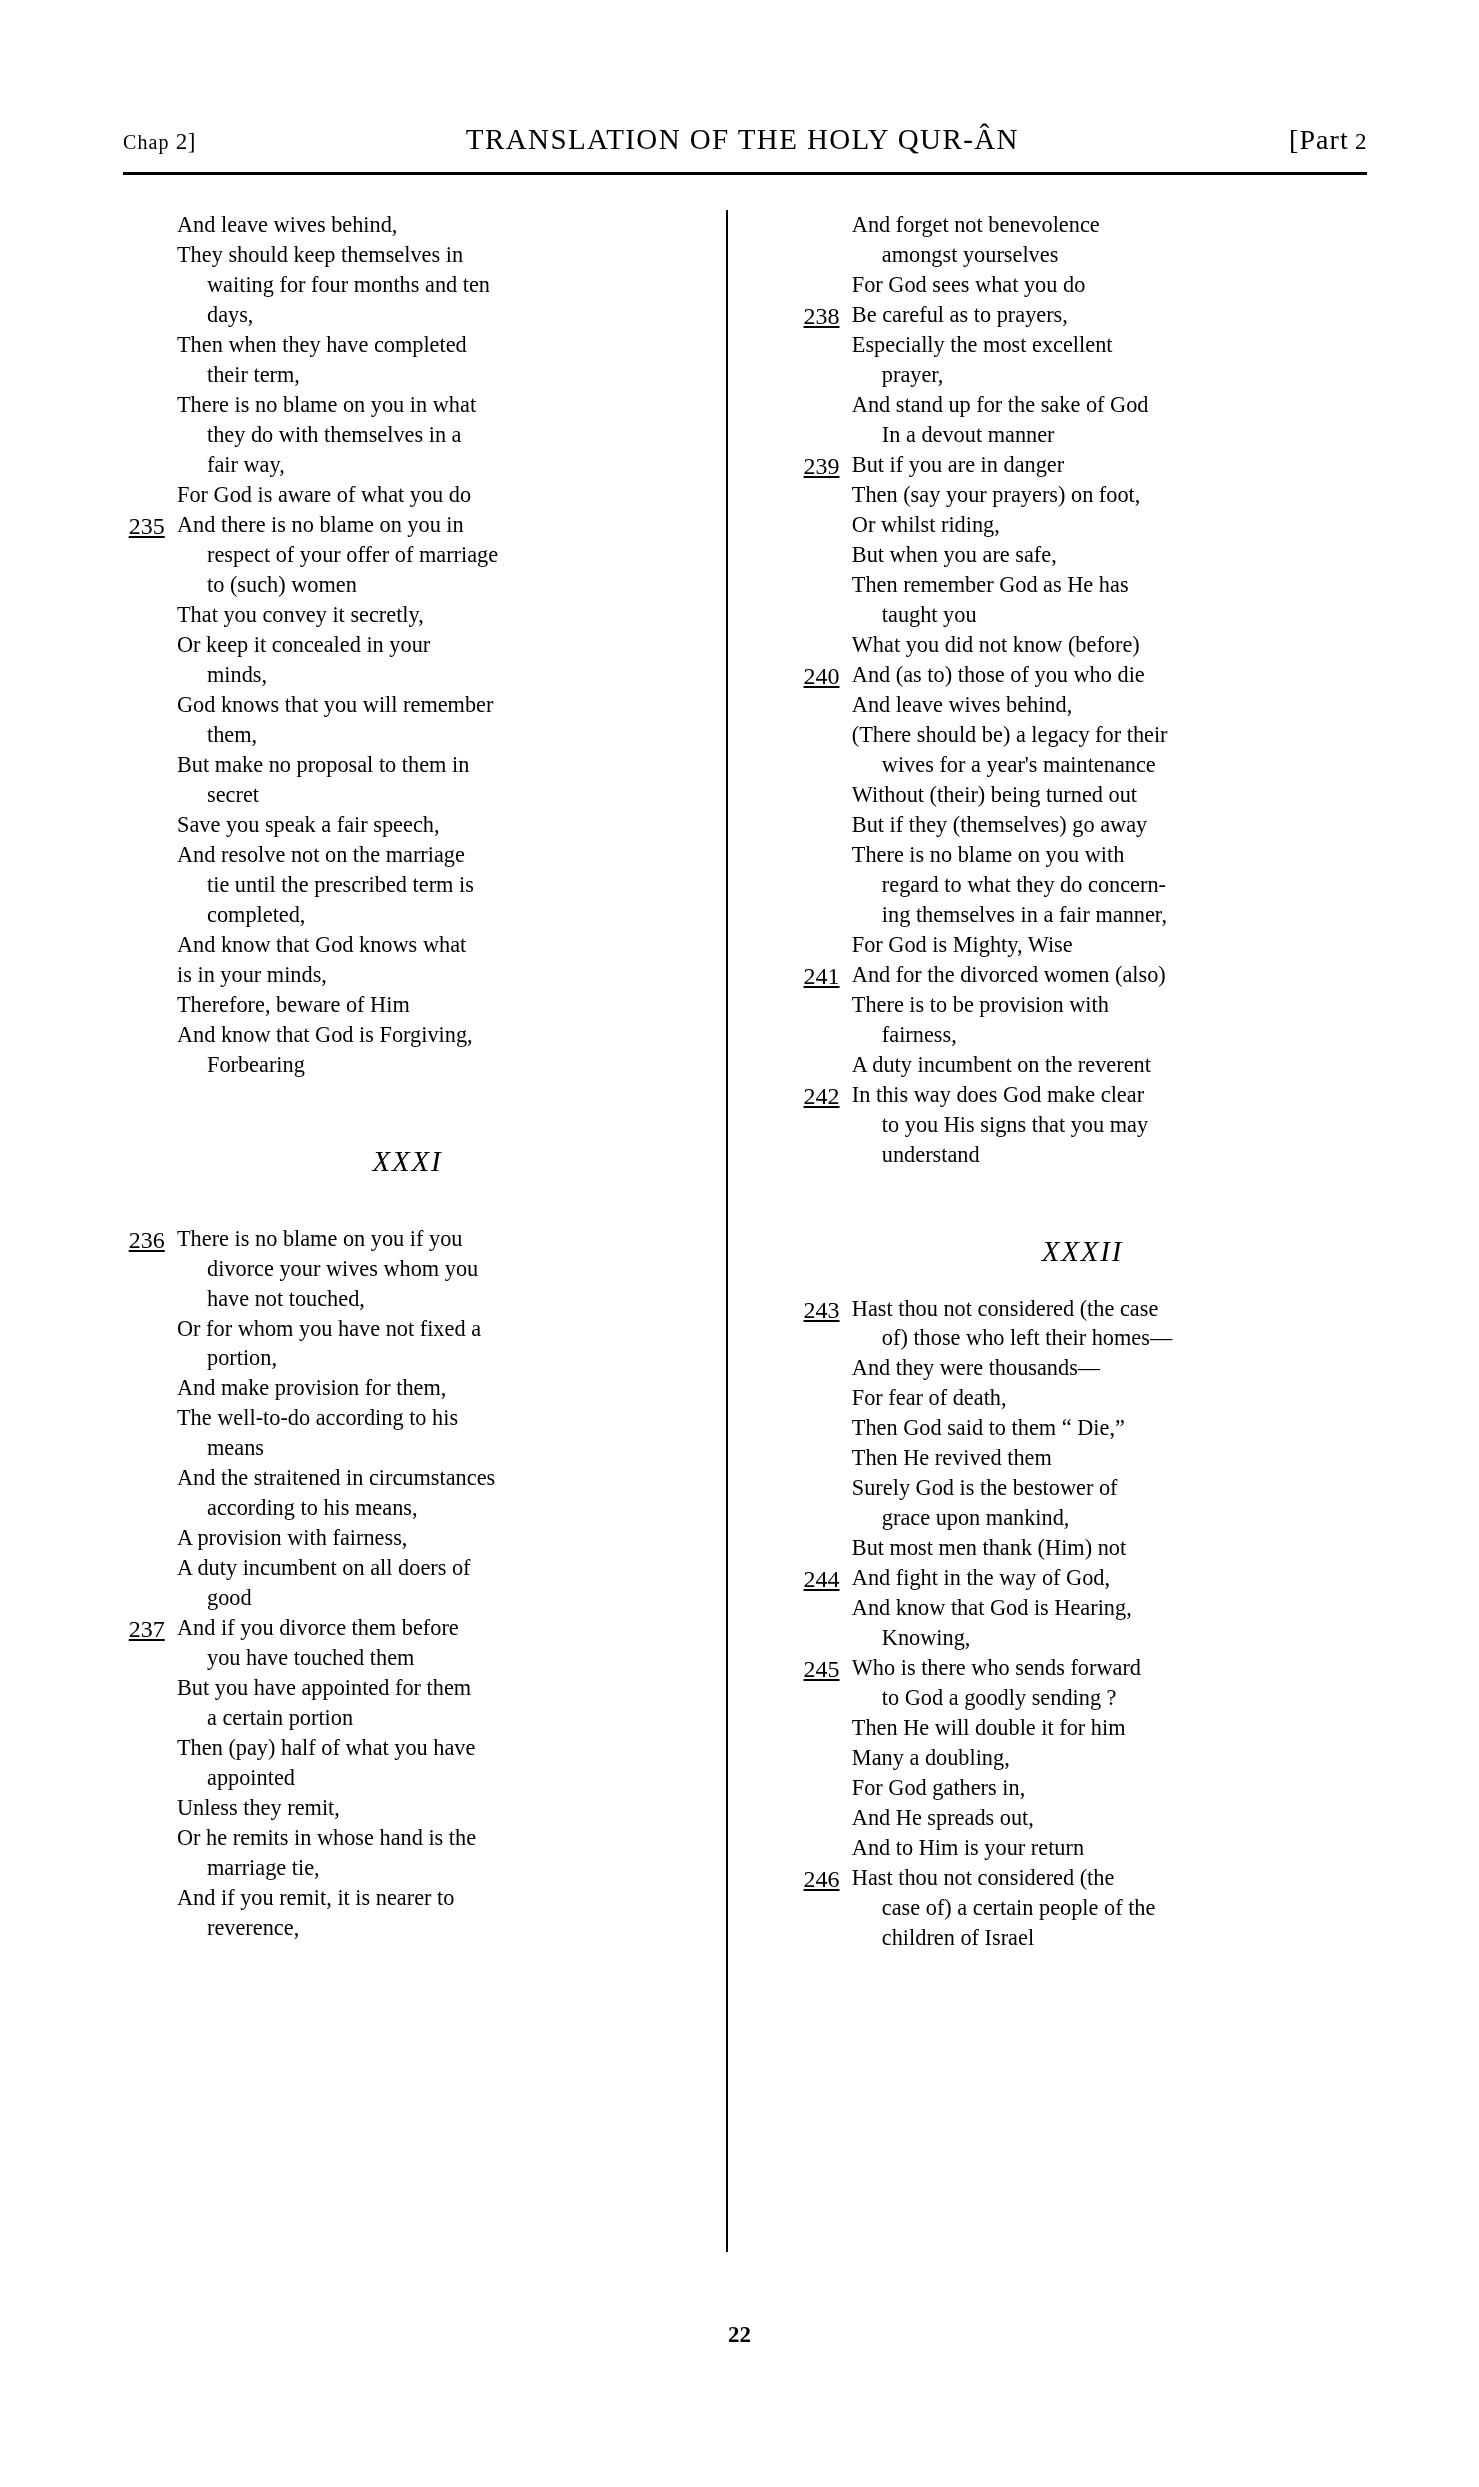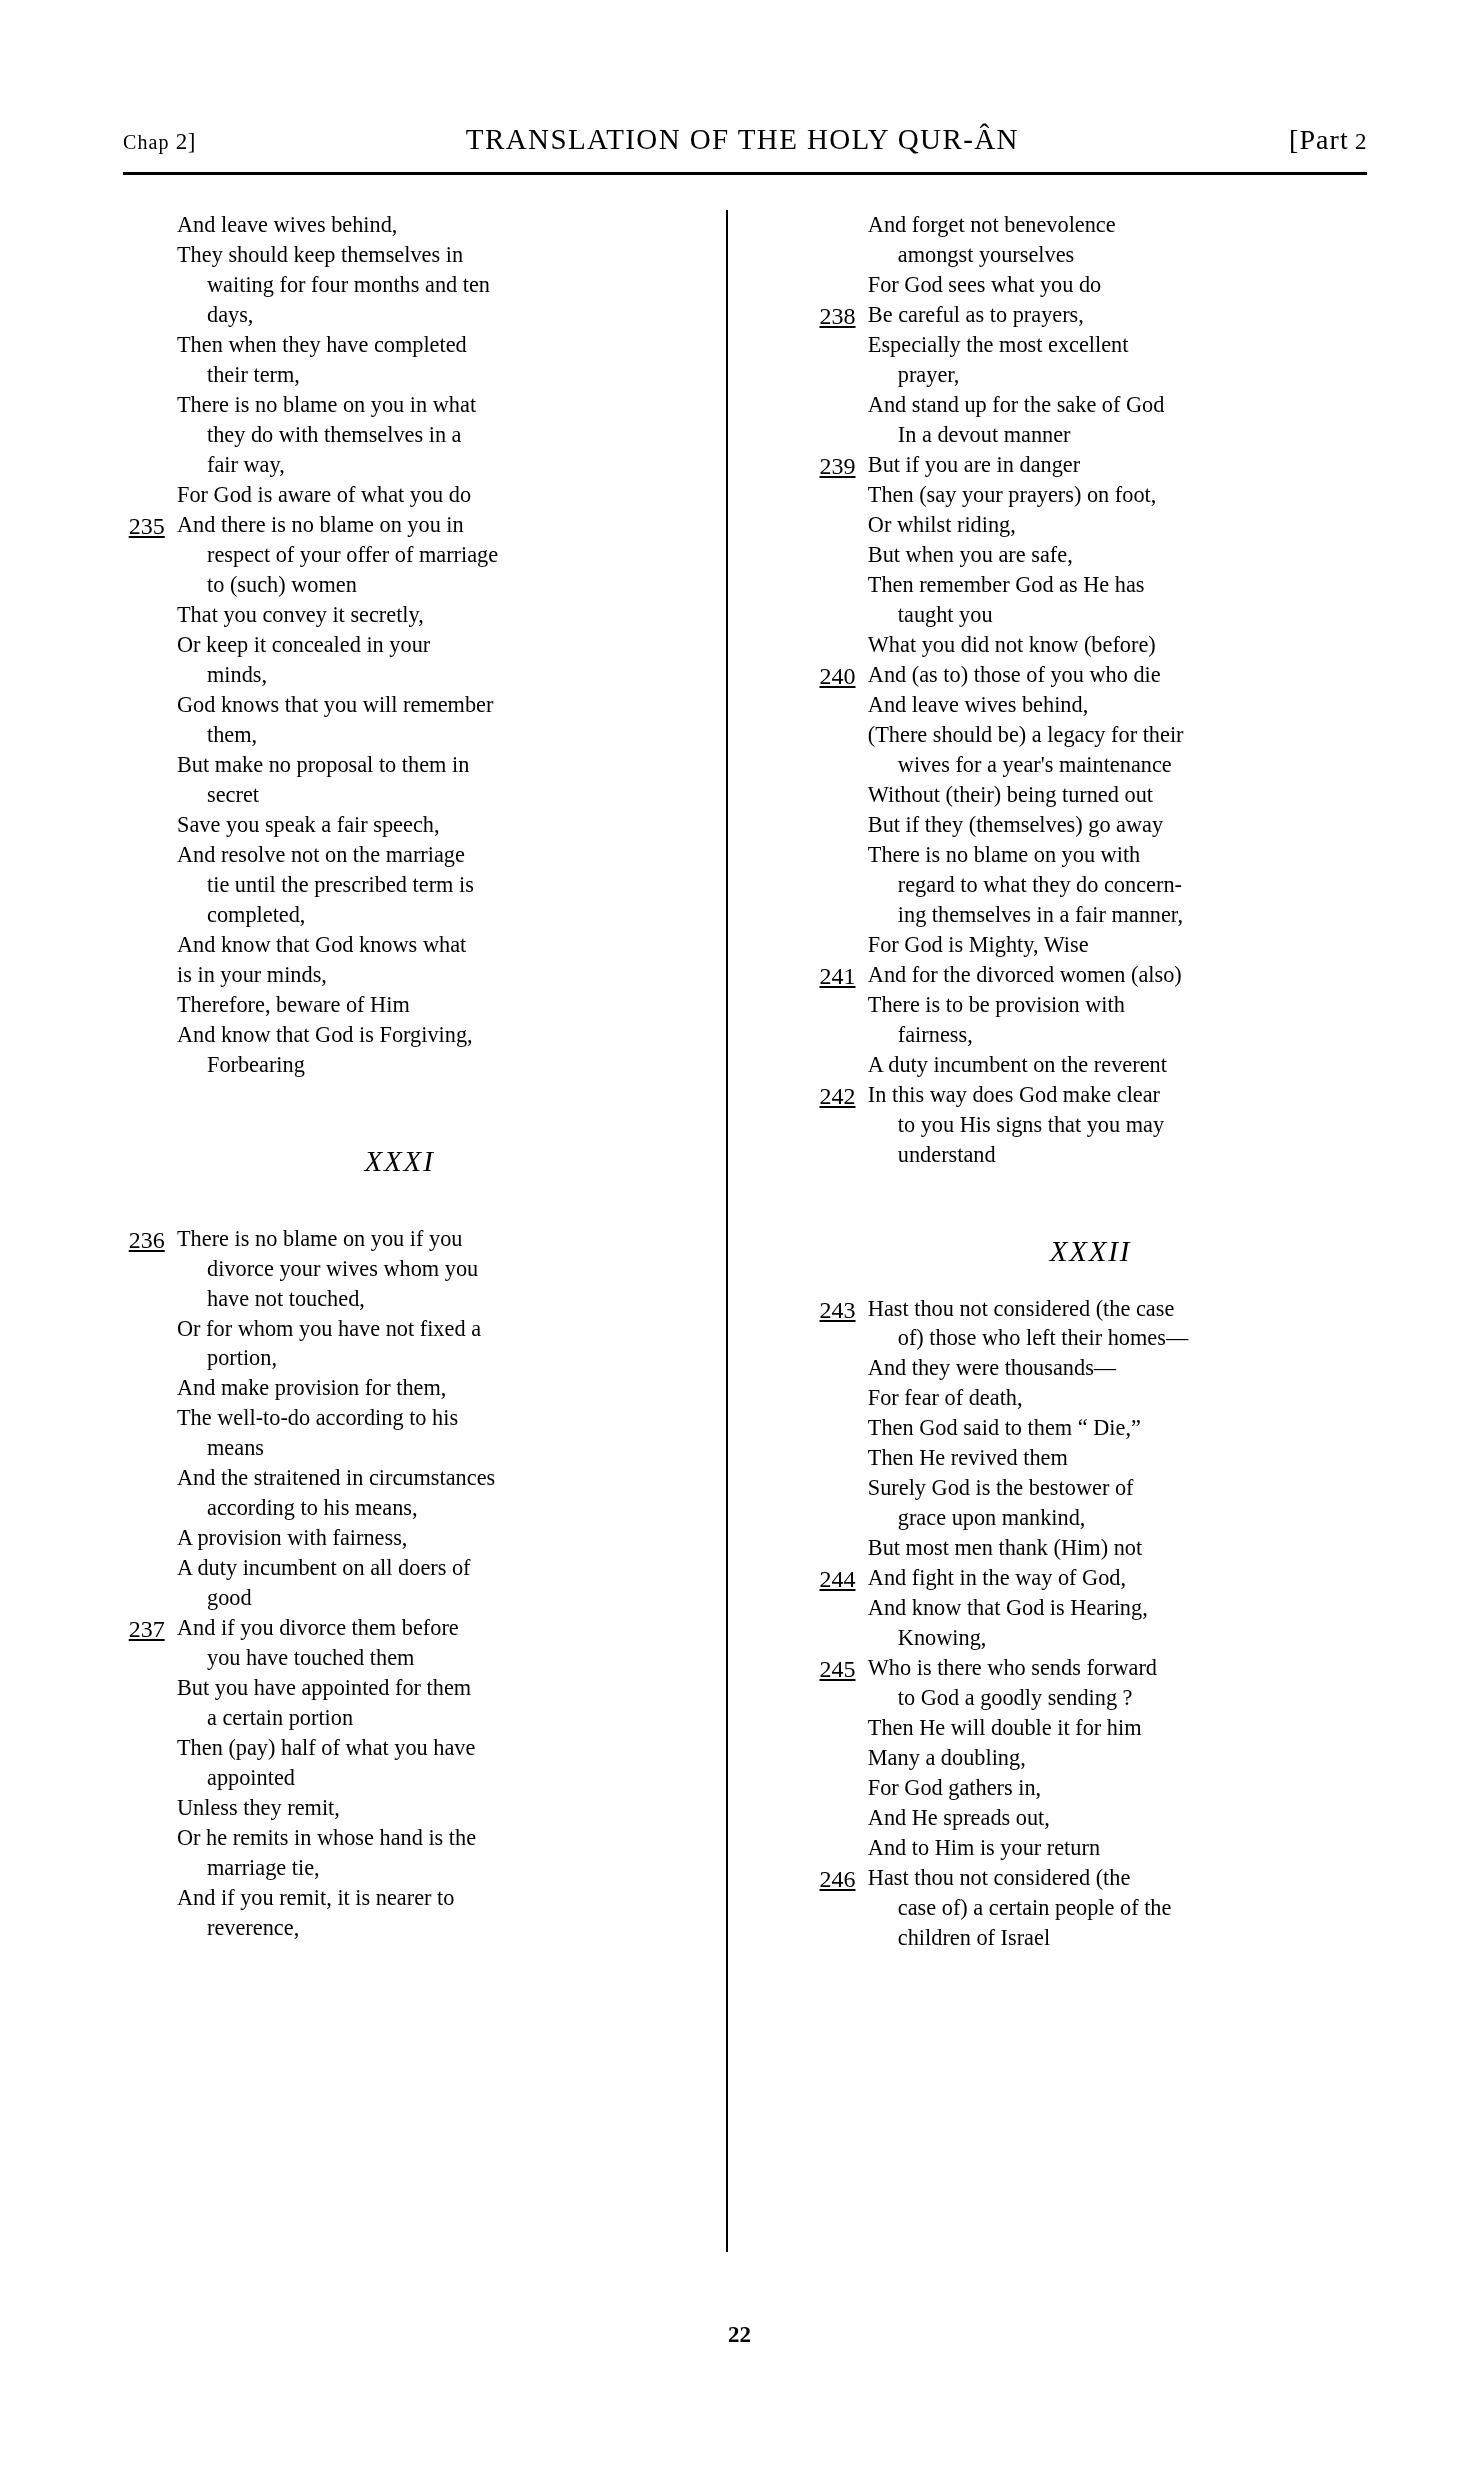--- a/index.html
+++ b/index.html
@@ -66,21 +66,20 @@
     background: #000;
   }
 
   
   .columns {
     position: absolute;
     left: 123px;
     top: 210px;
     width: 1244px;
     display: flex;
-    gap: 16px;
   }
   .col {
     width: 578px;
   }
   .col-left { padding-right: 17.5px; }
   .col-right { padding-left: 53px; }
   .col-divider {
     width: 1.8px;
     background: #000;
     margin: 0 16.7px;

